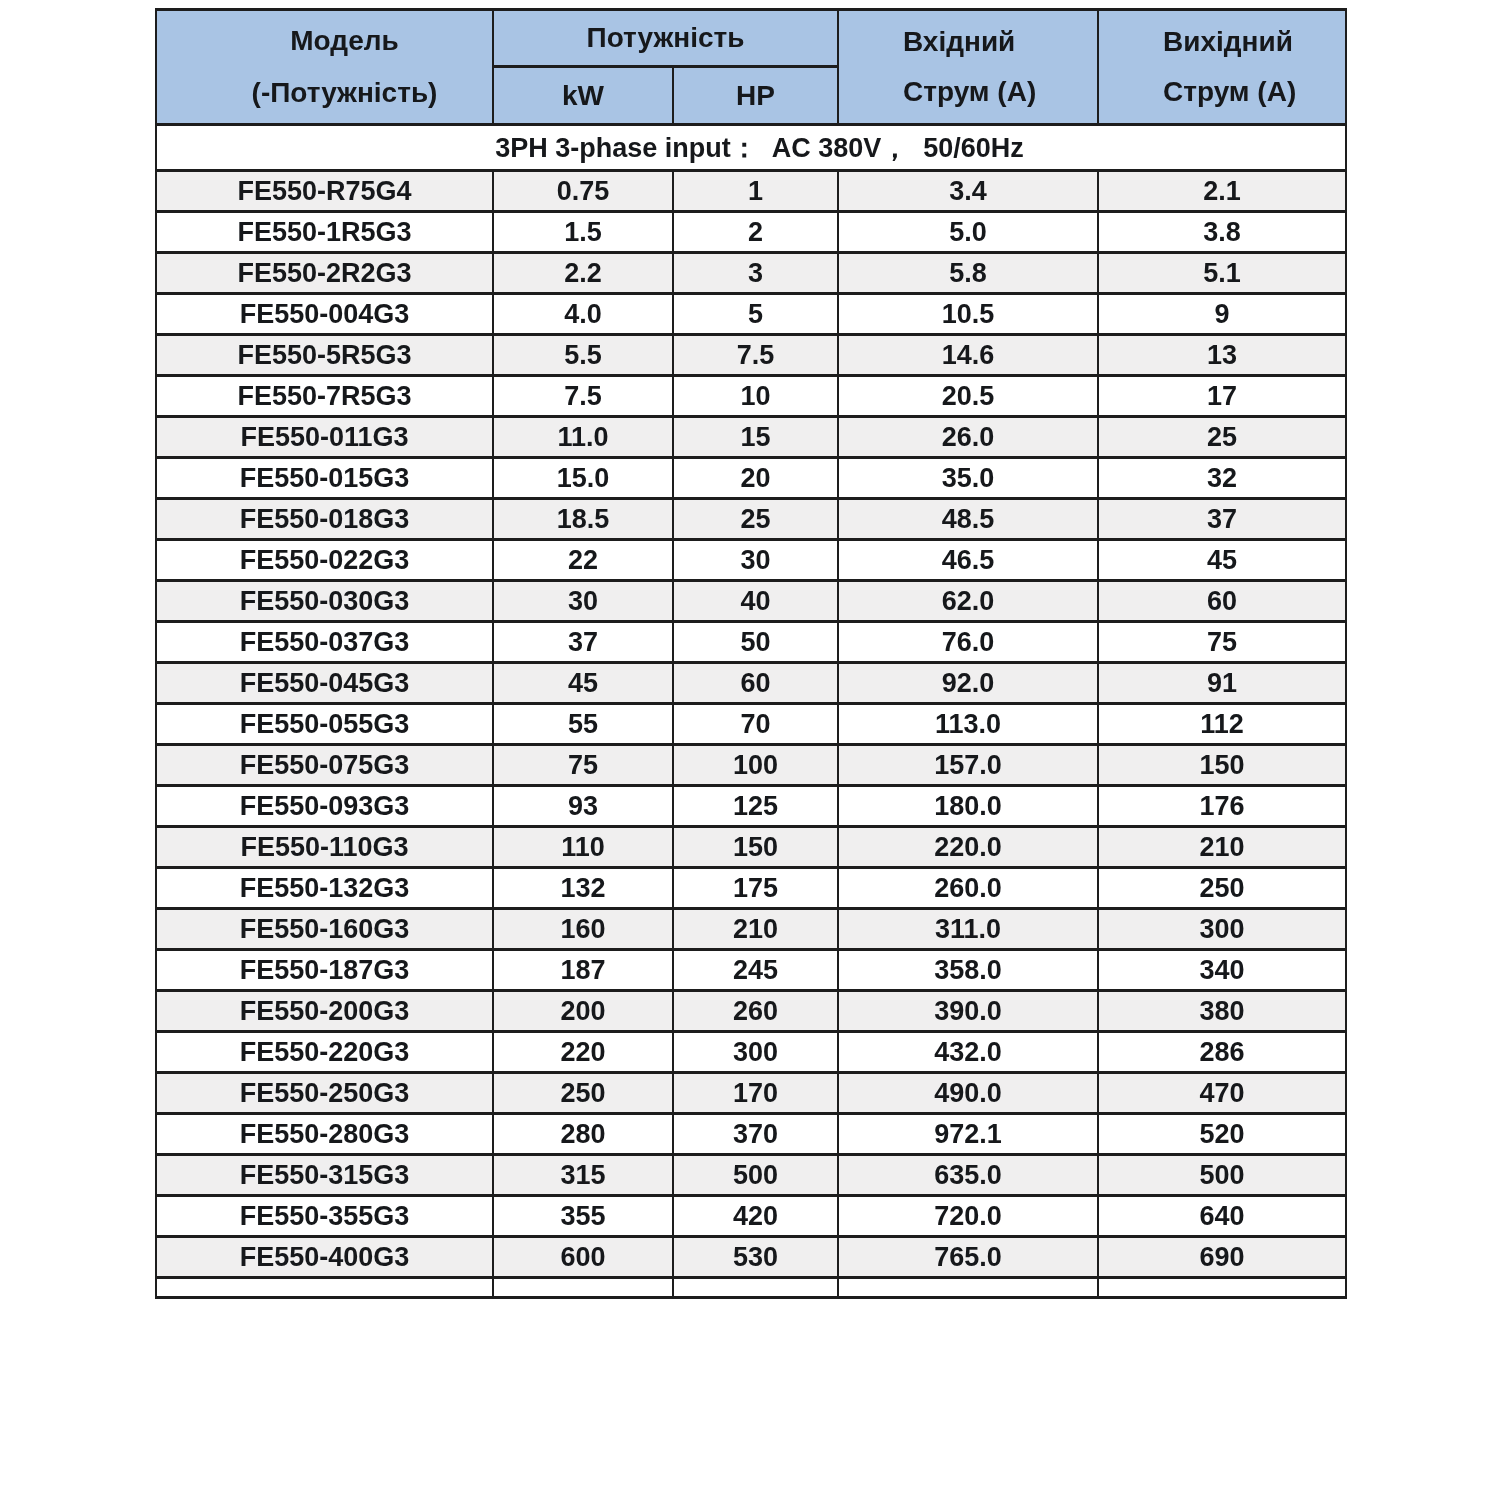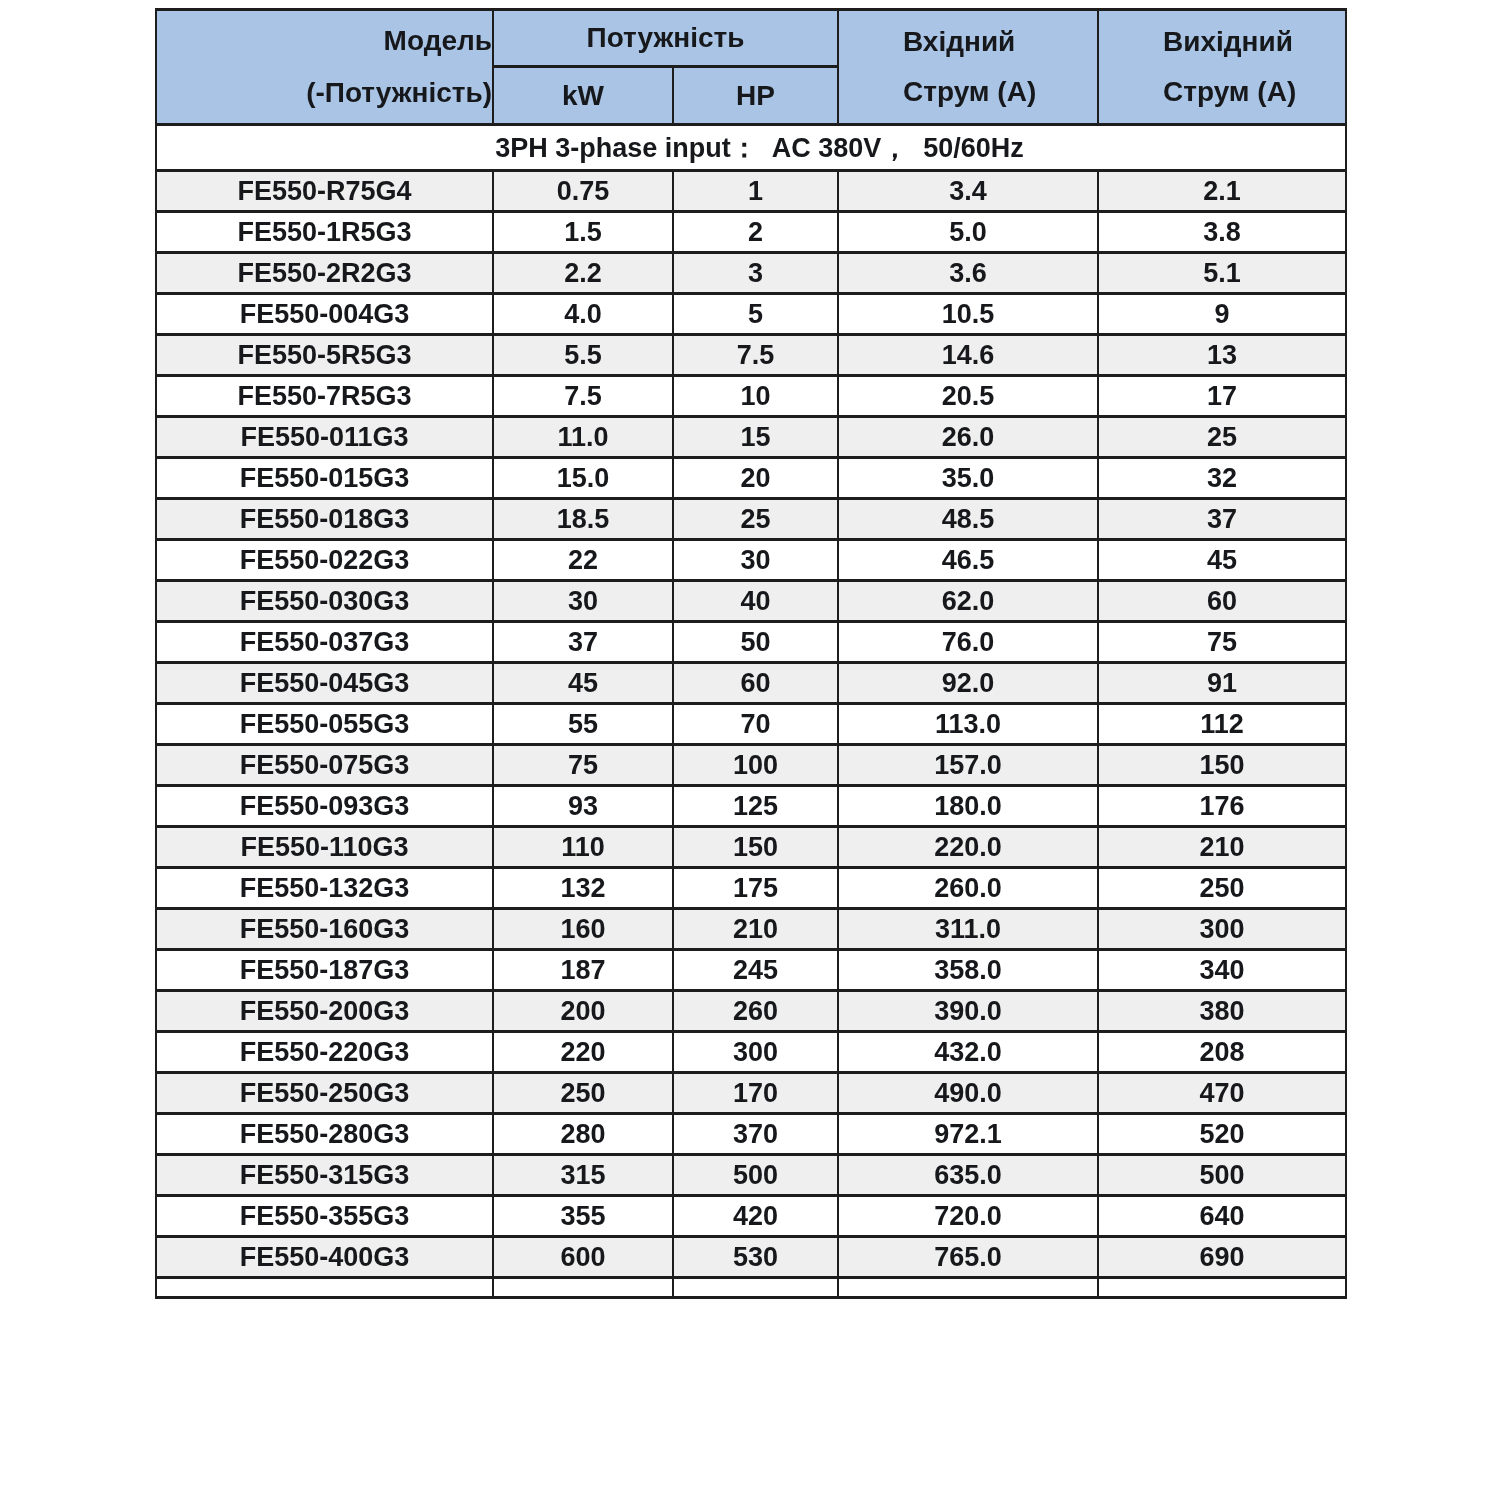--- a/index.html
+++ b/index.html
@@ -38,21 +38,21 @@
   }
   
   thead th {
     background: #a9c4e4;
     font-size: 28px;
     padding: 0;
   }
   thead tr.h1 { height: 57px; }
   thead tr.h2 { height: 58px; }
   th.th-model {
-    text-align: right;
+    text-align: center;
     padding-left: 40px;
     line-height: 1.85;
   }
   th.th-current {
     text-align: left;
     padding-left: 64px;
     line-height: 1.8;
   }
   
   tr.note { height: 46px; }
@@ -127,21 +127,21 @@
           <td>FE550-1R5G3</td>
           <td>1.5</td>
           <td>2</td>
           <td>5.0</td>
           <td>3.8</td>
         </tr>
         <tr class="data shade">
           <td>FE550-2R2G3</td>
           <td>2.2</td>
           <td>3</td>
-          <td>3.6</td>
+          <td>5.8</td>
           <td>5.1</td>
         </tr>
         <tr class="data">
           <td>FE550-004G3</td>
           <td>4.0</td>
           <td>5</td>
           <td>10.5</td>
           <td>9</td>
         </tr>
         <tr class="data shade">
@@ -261,21 +261,21 @@
           <td>200</td>
           <td>260</td>
           <td>390.0</td>
           <td>380</td>
         </tr>
         <tr class="data">
           <td>FE550-220G3</td>
           <td>220</td>
           <td>300</td>
           <td>432.0</td>
-          <td>208</td>
+          <td>286</td>
         </tr>
         <tr class="data shade">
           <td>FE550-250G3</td>
           <td>250</td>
           <td>170</td>
           <td>490.0</td>
           <td>470</td>
         </tr>
         <tr class="data">
           <td>FE550-280G3</td>

